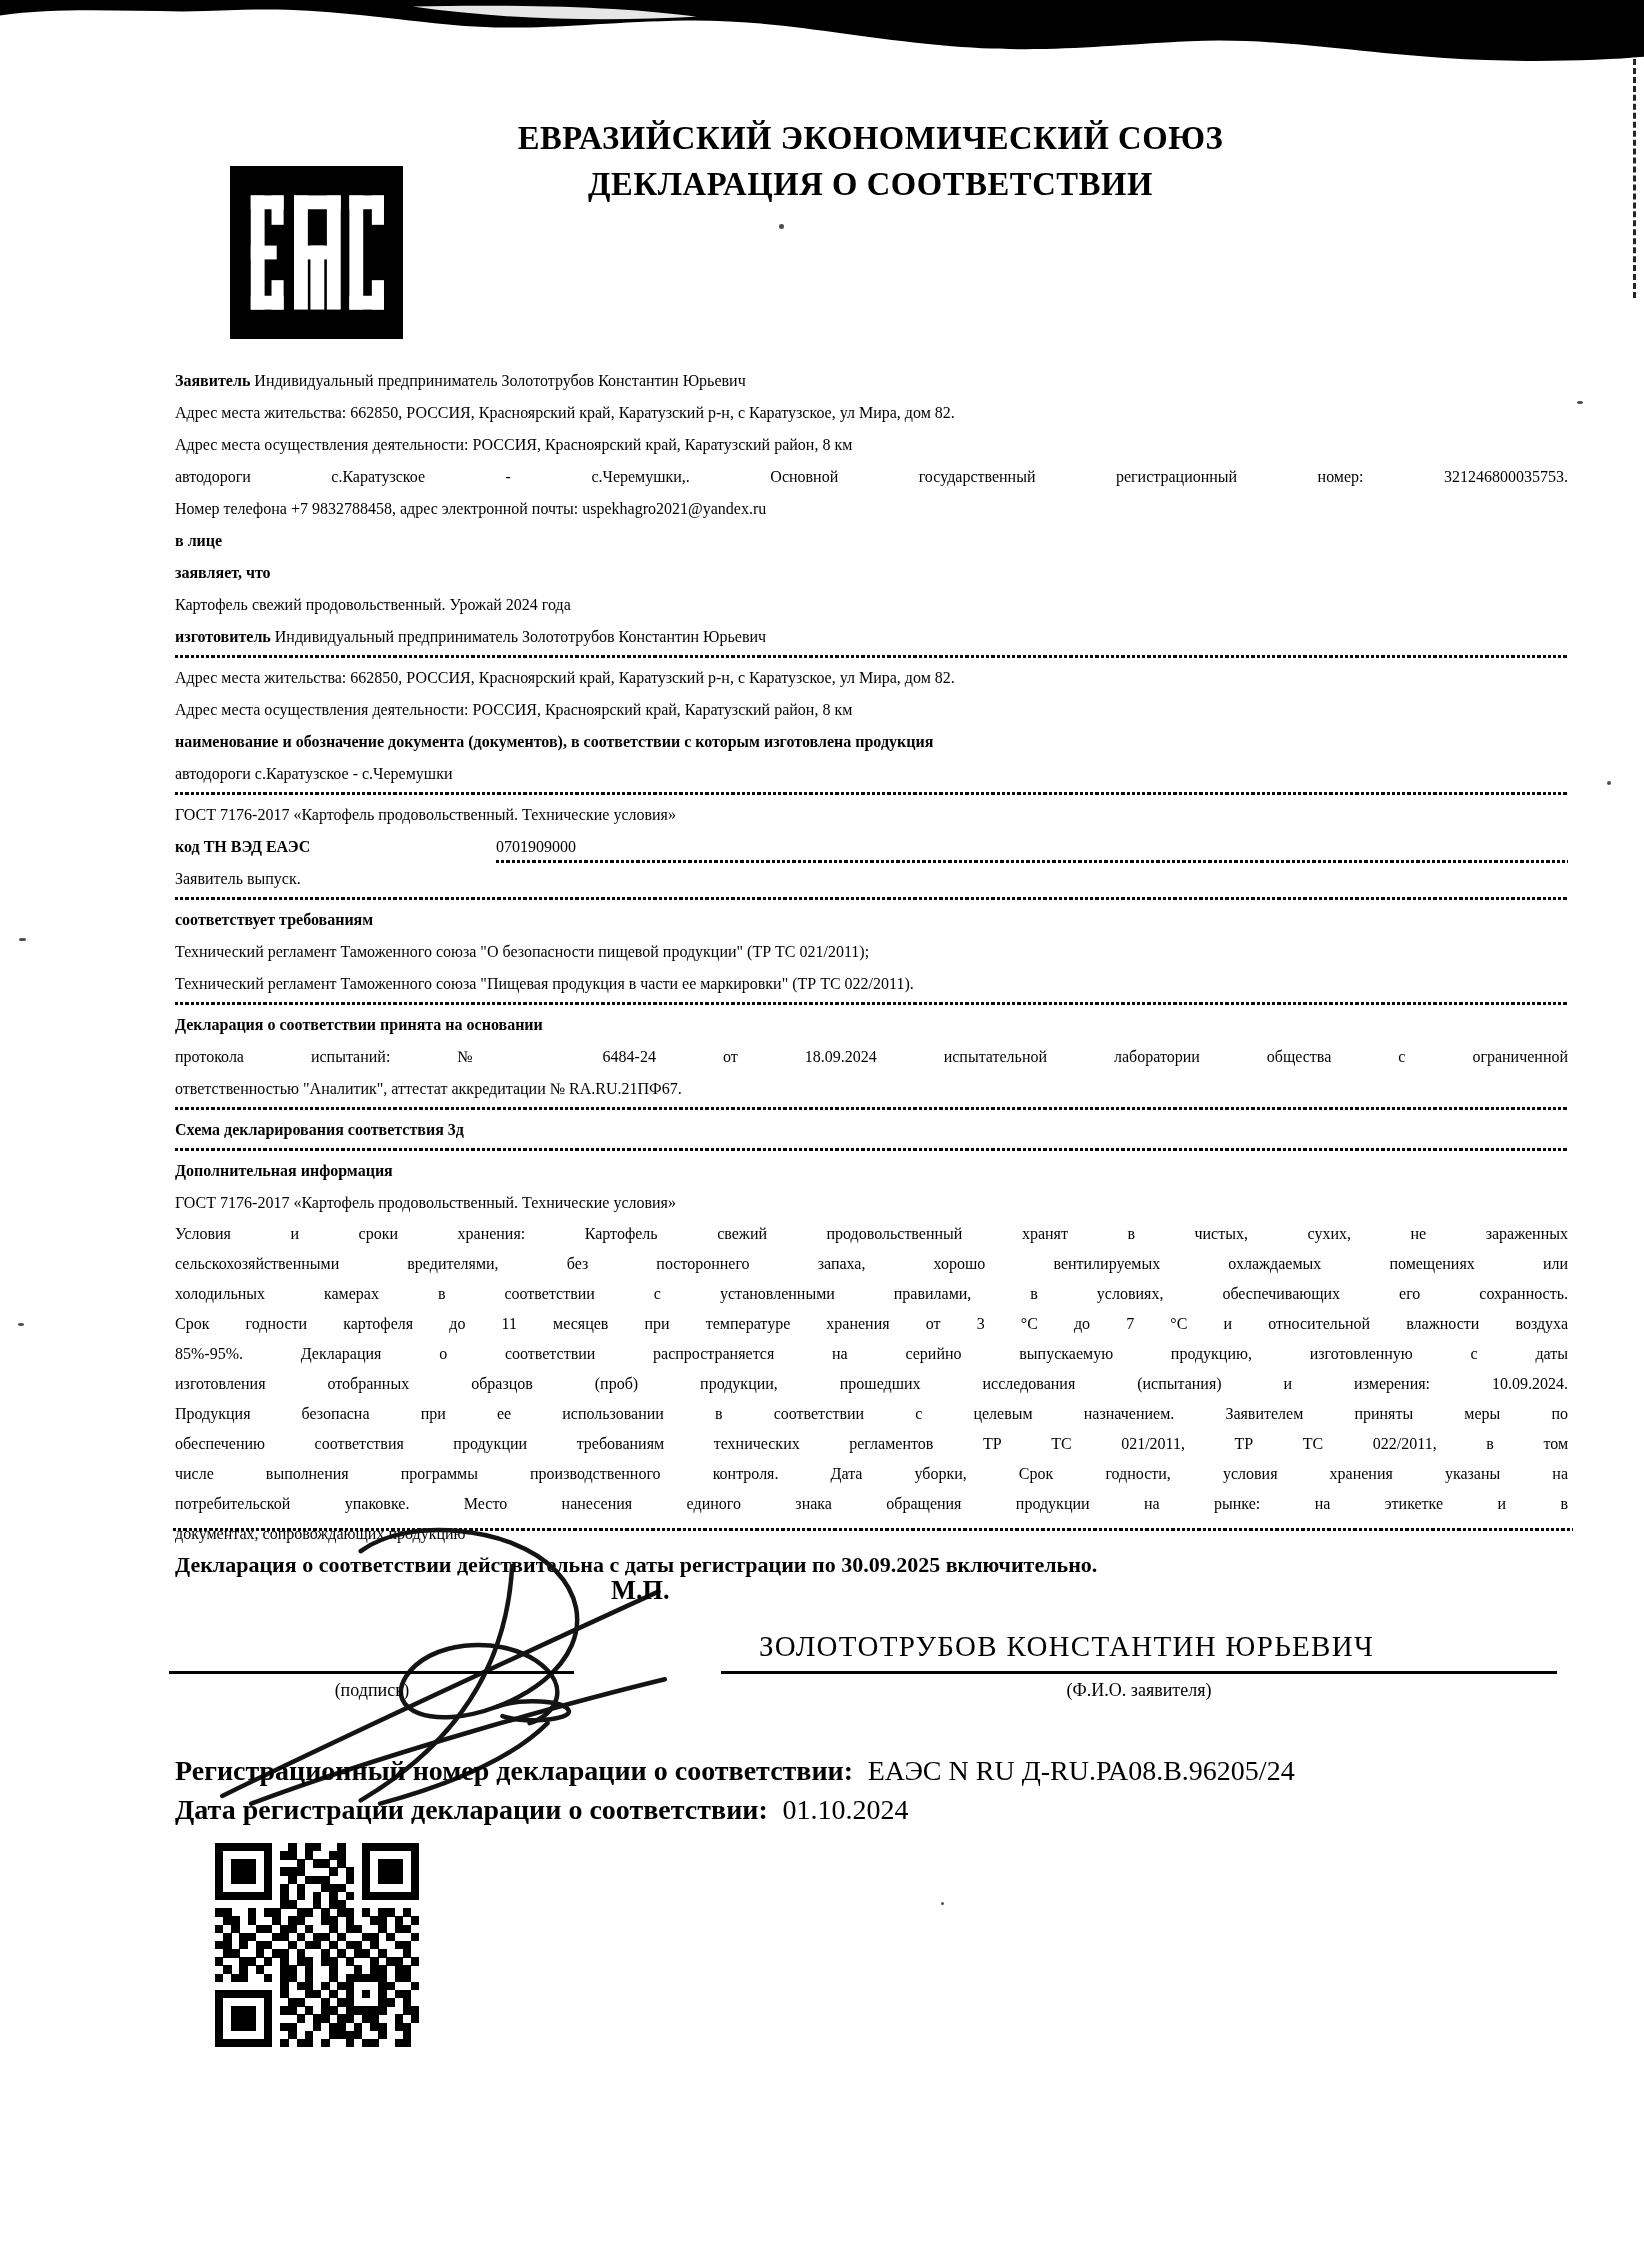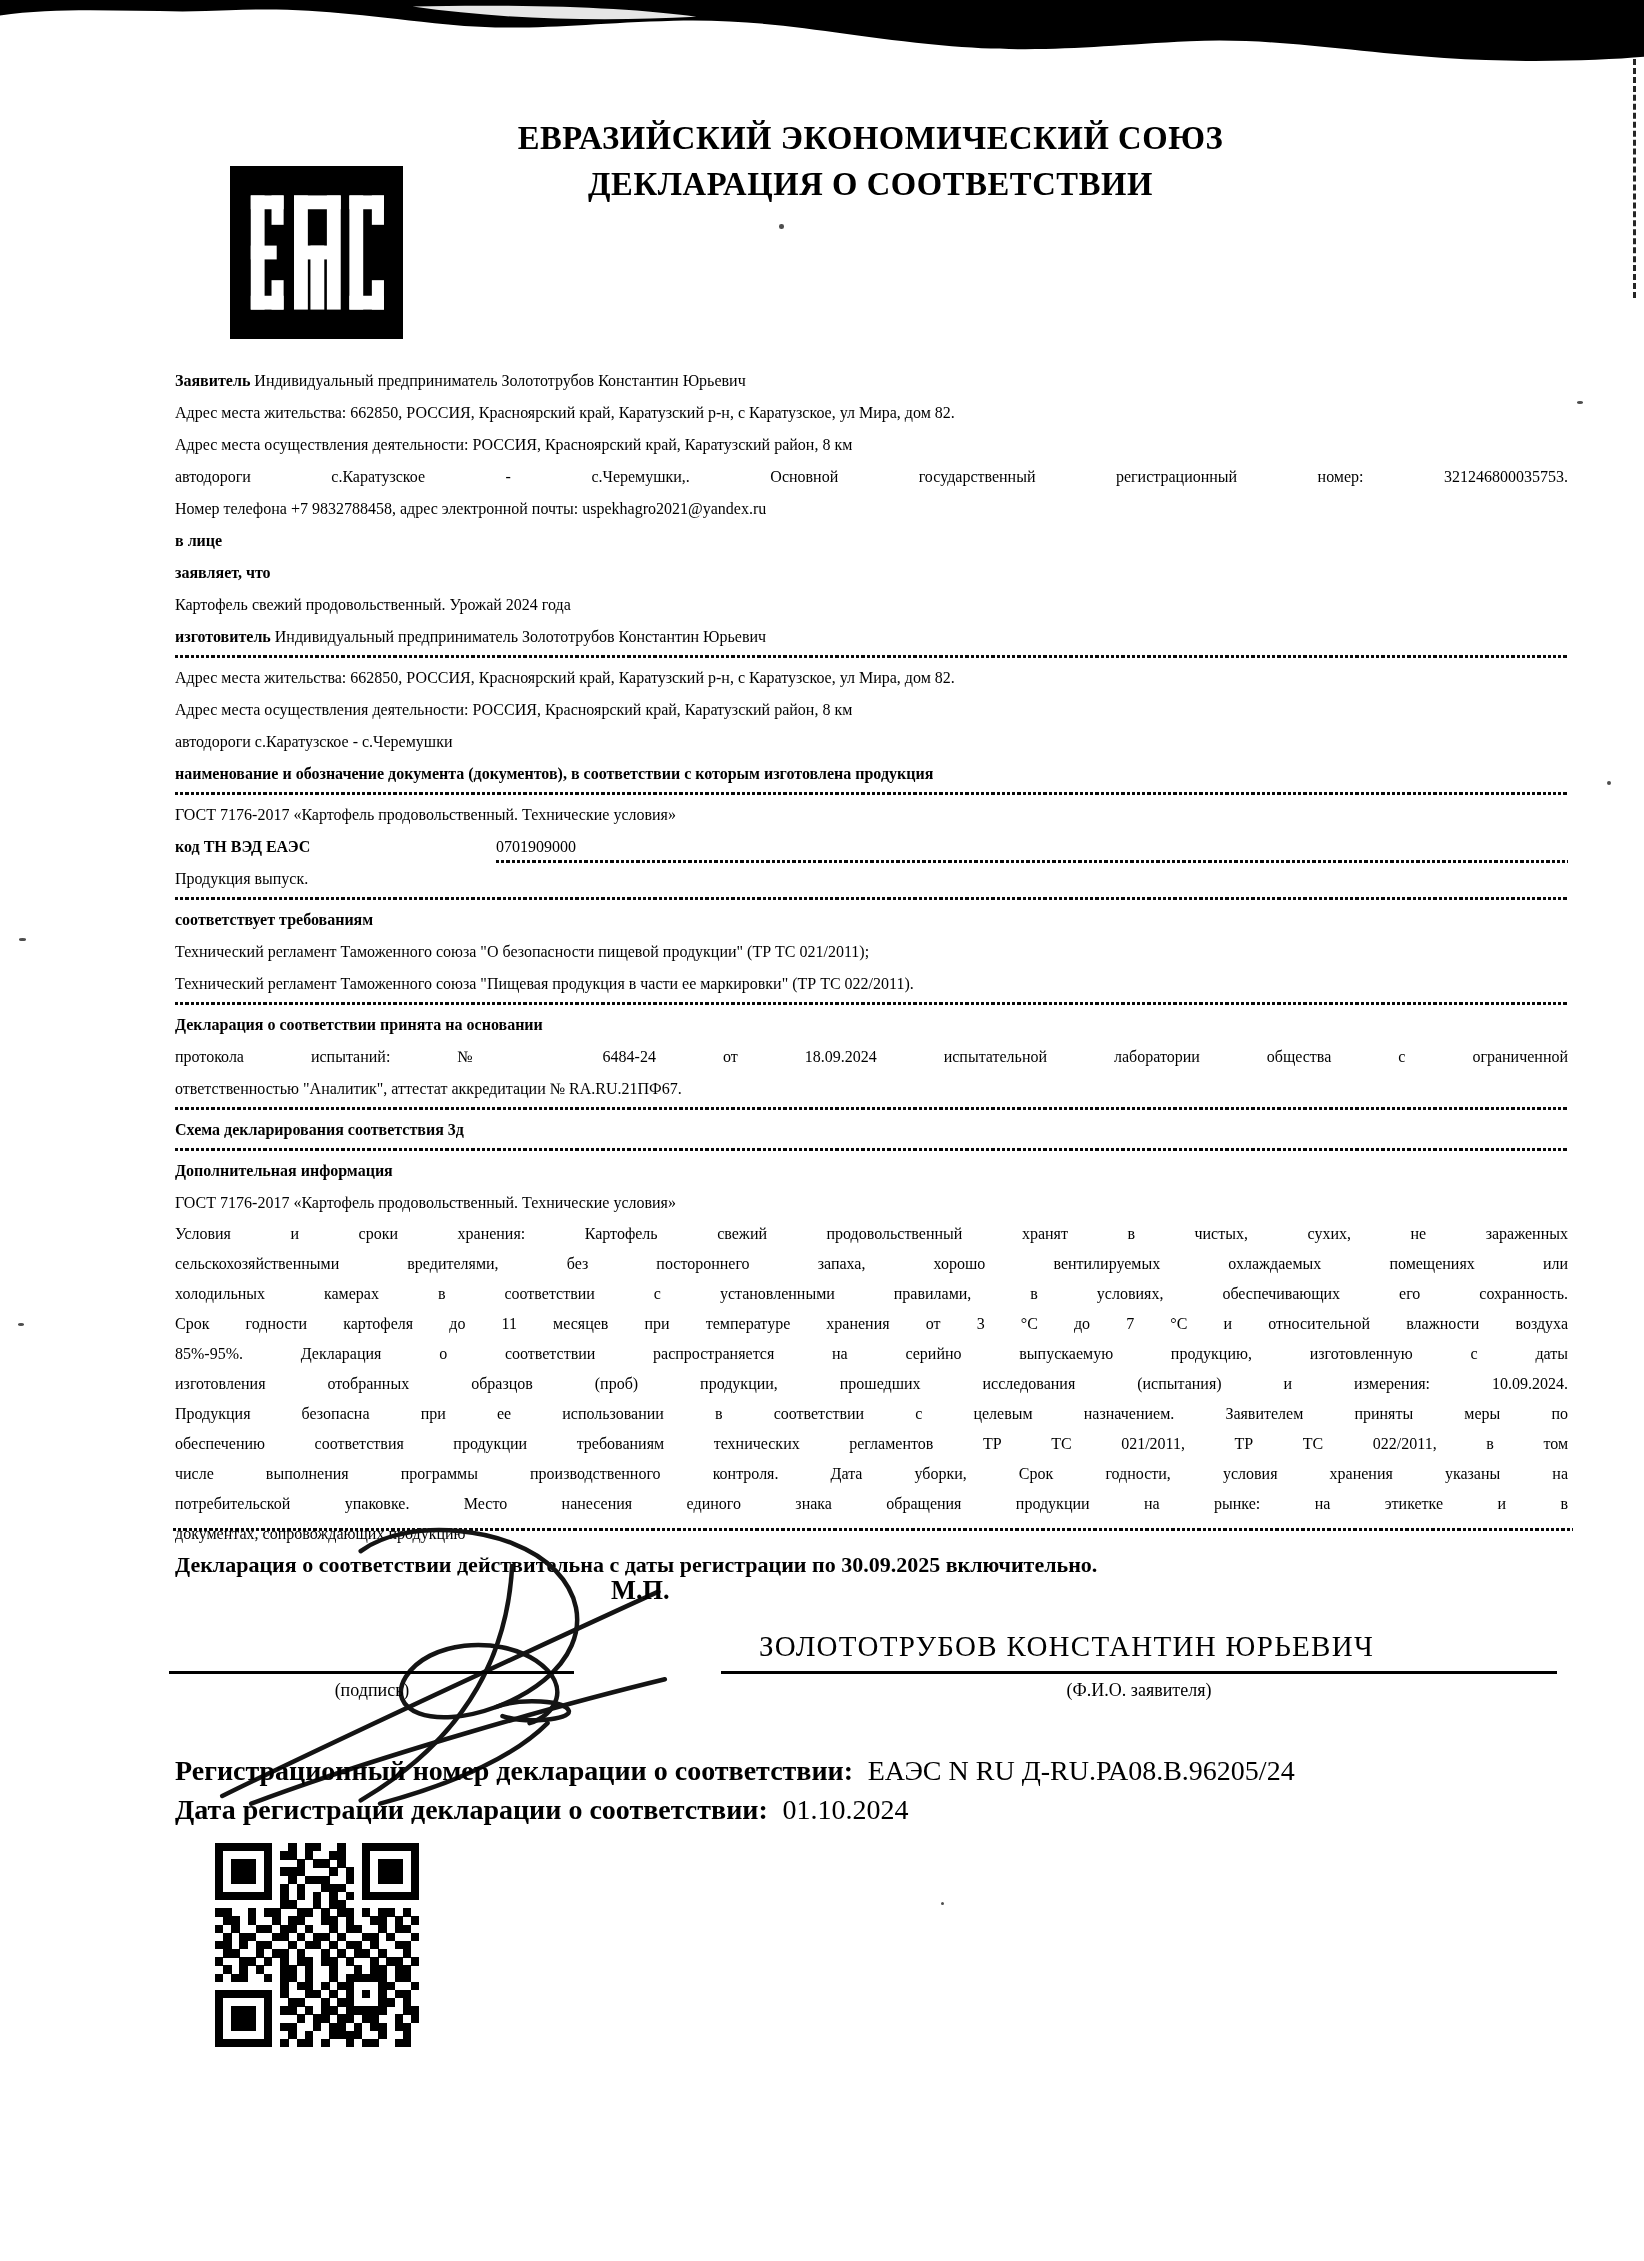--- a/index.html
+++ b/index.html
@@ -121,29 +121,29 @@
       <div class="line">Адрес места осуществления деятельности: РОССИЯ, Красноярский край, Каратузский район, 8 км</div>
       <div class="line just">автодороги с.Каратузское - с.Черемушки,. Основной государственный регистрационный номер: 321246800035753.</div>
       <div class="line">Номер телефона +7 9832788458, адрес электронной почты: uspekhagro2021@yandex.ru</div>
       <div class="line"><span class="b">в лице</span></div>
       <div class="line"><span class="b">заявляет, что</span></div>
       <div class="line">Картофель свежий продовольственный. Урожай 2024 года</div>
       <div class="line"><span class="b">изготовитель</span> Индивидуальный предприниматель Золототрубов Константин Юрьевич</div>
       <div class="dots-line"></div>
       <div class="line">Адрес места жительства: 662850, РОССИЯ, Красноярский край, Каратузский р-н, с Каратузское, ул Мира, дом 82.</div>
       <div class="line">Адрес места осуществления деятельности: РОССИЯ, Красноярский край, Каратузский район, 8 км</div>
+      <div class="line"><span class="b">наименование и обозначение документа (документов), в соответствии с которым изготовлена продукция</span></div>
       <div class="line">автодороги с.Каратузское - с.Черемушки</div>
-      <div class="line"><span class="b">наименование и обозначение документа (документов), в соответствии с которым изготовлена продукция</span></div>
       <div class="dots-line"></div>
       <div class="line">ГОСТ 7176-2017 «Картофель продовольственный. Технические условия»</div>
       <div class="line code">
         <span class="lbl">код ТН ВЭД ЕАЭС</span>
         <span class="code-val">0701909000</span>
       </div>
-      <div class="line">Продукция выпуск.</div>
+      <div class="line">Заявитель выпуск.</div>
       <div class="dots-line"></div>
       <div class="line"><span class="b">соответствует требованиям</span></div>
       <div class="line">Технический регламент Таможенного союза "О безопасности пищевой продукции" (ТР ТС 021/2011);</div>
       <div class="line">Технический регламент Таможенного союза "Пищевая продукция в части ее маркировки" (ТР ТС 022/2011).</div>
       <div class="dots-line"></div>
       <div class="line"><span class="b">Декларация о соответствии принята на основании</span></div>
       <div class="line just">протокола испытаний: № 6484-24 от 18.09.2024 испытательной лаборатории общества с ограниченной</div>
       <div class="line">ответственностью "Аналитик", аттестат аккредитации № RA.RU.21ПФ67.</div>
       <div class="dots-line"></div>
       <div class="line"><span class="b">Схема декларирования соответствия 3д</span></div>

